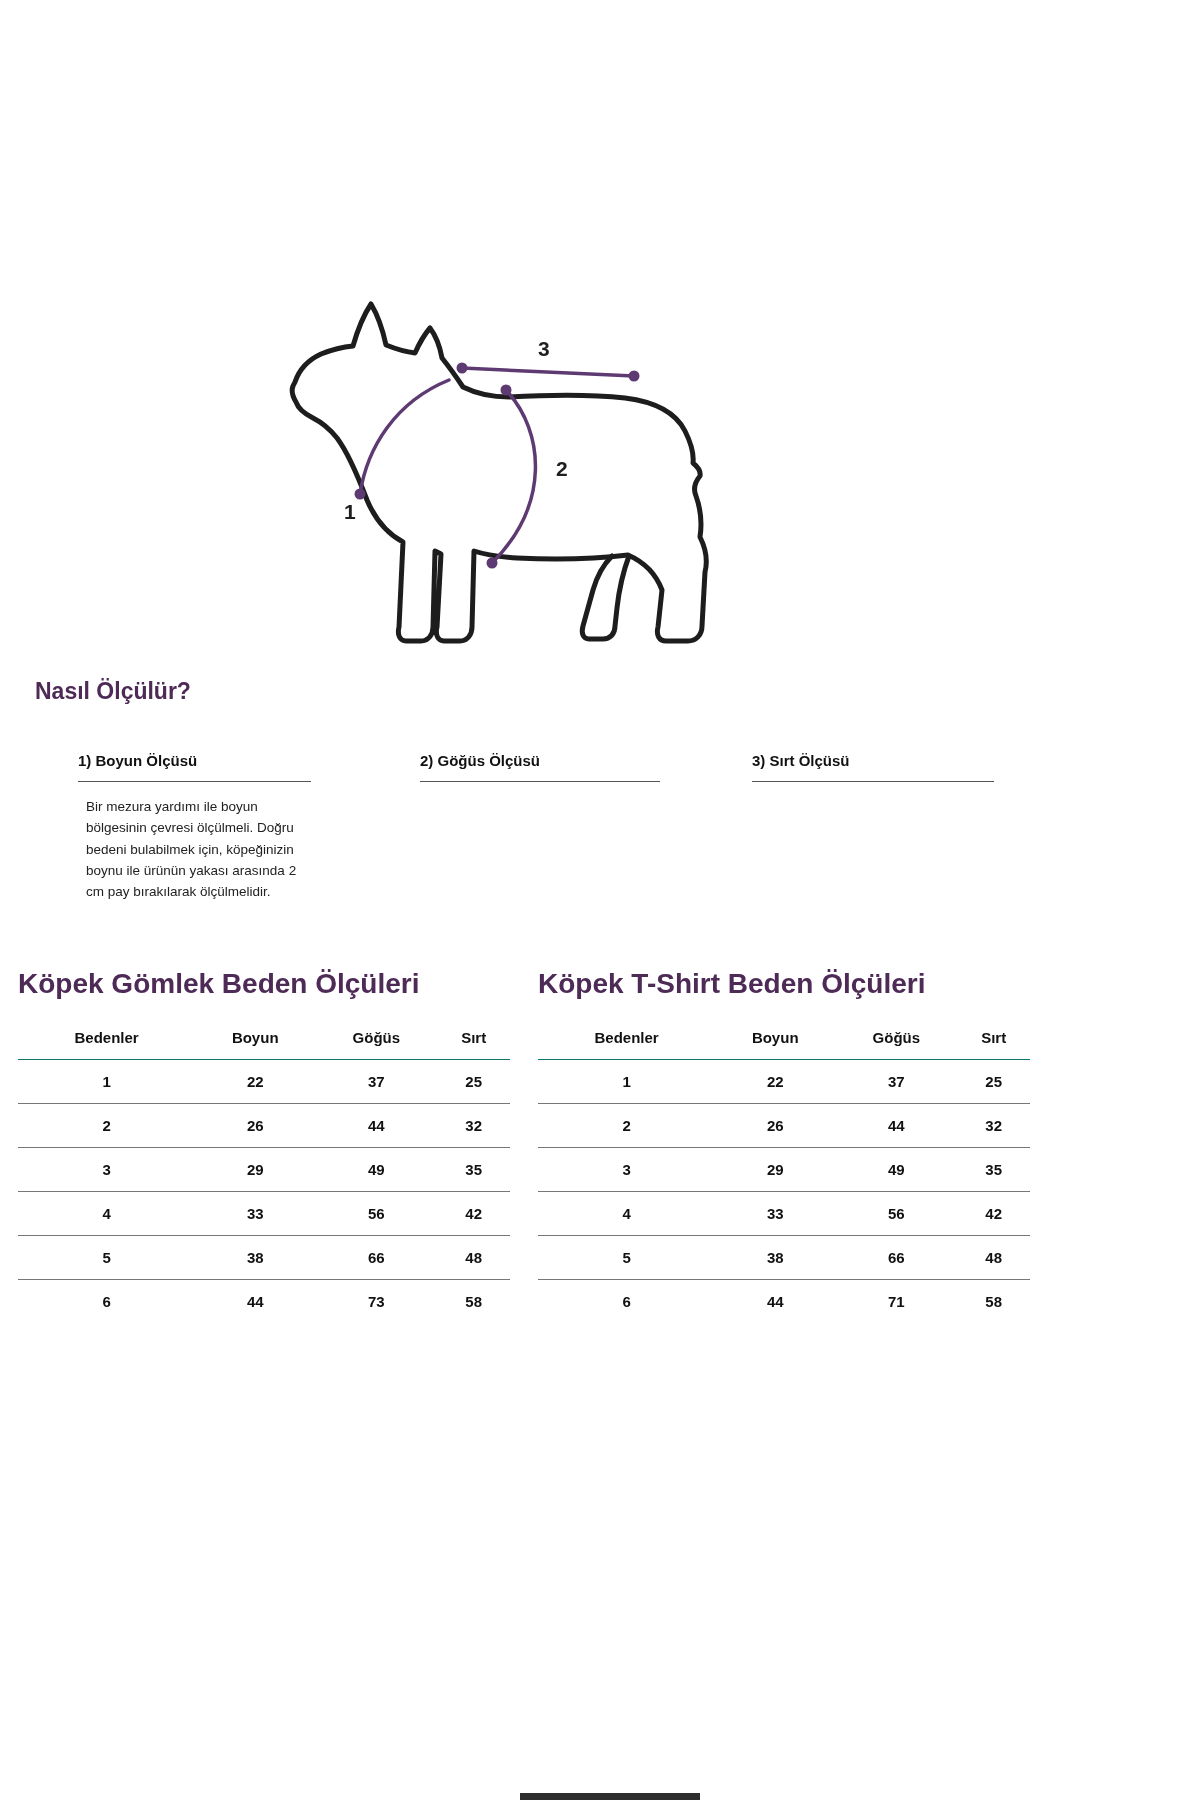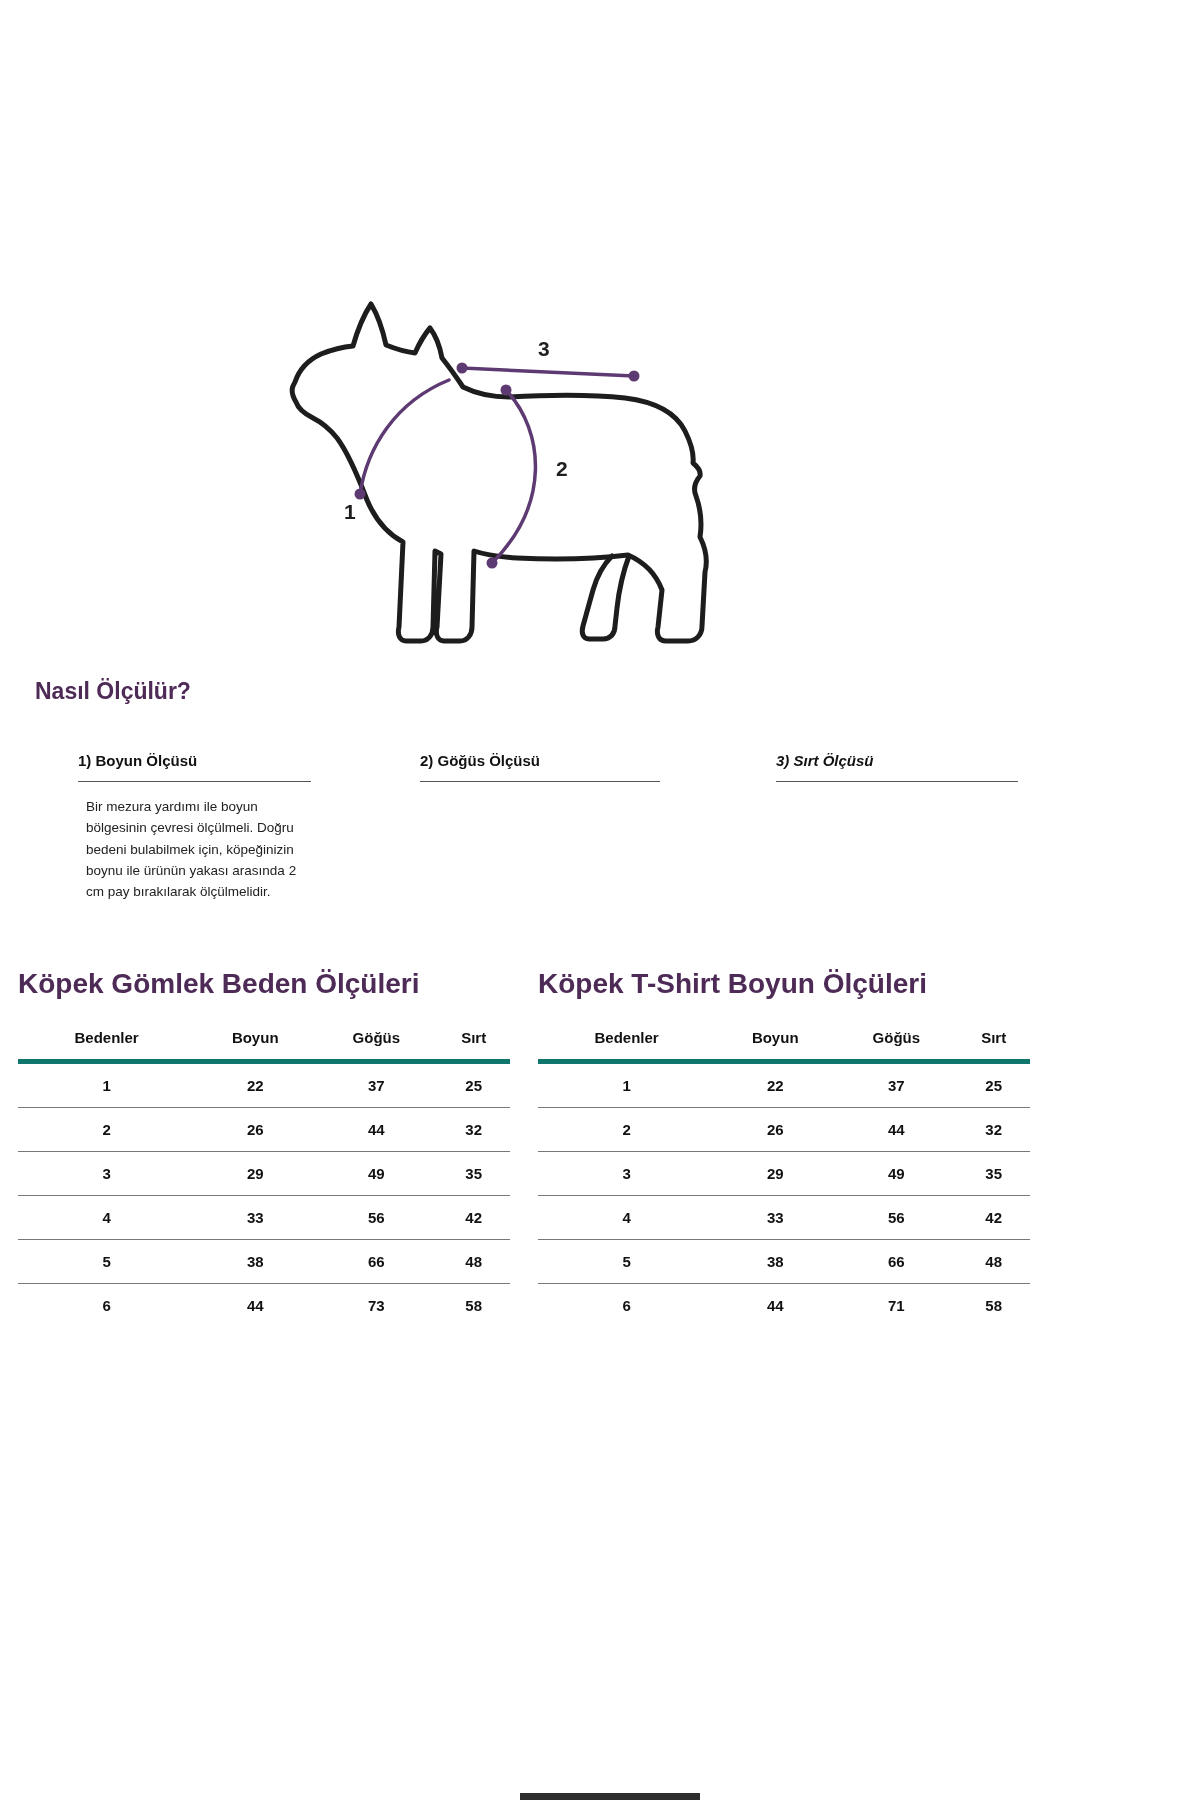--- a/index.html
+++ b/index.html
@@ -15,21 +15,21 @@
     position: absolute; left: 265px; top: 290px;
     width: 470px; height: 370px;
   }
   .howto-title {
     position: absolute; left: 35px; top: 678px;
     font-size: 23px; font-weight: bold; color: #4e2a57;
   }
   .howto-col { position: absolute; top: 752px; }
   .howto-col.c1 { left: 78px;  width: 233px; }
   .howto-col.c2 { left: 420px; width: 240px; }
-  .howto-col.c3 { left: 776px; width: 242px; font-style: italic; }
+  .howto-col.c3 { left: 752px; width: 242px; }
   .howto-col h3 {
     margin: 0 0 14px 0; padding: 0 0 12px 0;
     font-size: 15px; font-weight: bold; color: #111;
     border-bottom: 1px solid #555;
   }
   .howto-col p {
     margin: 8px; font-size: 13.5px; line-height: 1.58; color: #222;
   }
   .table-title {
     position: absolute; top: 968px;
@@ -41,21 +41,21 @@
   .size-table-wrap.left  { left: 18px; }
   .size-table-wrap.right { left: 538px; }
   table.size-table {
     width: 100%; border-collapse: collapse;
     font-size: 15px; font-weight: bold; color: #111;
   }
   table.size-table th, table.size-table td {
     padding: 13px 4px; text-align: center;
   }
   table.size-table th:first-child, table.size-table td:first-child { width: 36%; }
-  table.size-table th { border-bottom: 5px solid #0f766e; }
+  table.size-table th { border-bottom: 1px solid #0f766e; }
   table.size-table tbody td { border-bottom: 1px solid #777; }
   table.size-table tbody tr:last-child td { border-bottom: none; }
   .cropped-bottom {
     position: absolute; left: 520px; top: 1793px;
     width: 180px; height: 7px; background: #2e2e2e;
   }
 </style>
 </head>
 <body>
 
@@ -142,21 +142,21 @@
   <p>Bir mezura yardımı ile boyun bölgesinin çevresi ölçülmeli. Doğru bedeni bulabilmek için, köpeğinizin boynu ile ürünün yakası arasında 2 cm pay bırakılarak ölçülmelidir.</p>
 </div>
 <div class="howto-col c2">
   <h3>2) Göğüs Ölçüsü</h3>
 </div>
 <div class="howto-col c3">
   <h3>3) Sırt Ölçüsü</h3>
 </div>
 
 <div class="table-title left">Köpek Gömlek Beden Ölçüleri</div>
-<div class="table-title right">Köpek T-Shirt Boyun Ölçüleri</div>
+<div class="table-title right">Köpek T-Shirt Beden Ölçüleri</div>
 
 <div class="size-table-wrap left">
   <table class="size-table">
     <thead>
       <tr>
         <th>Bedenler</th>
         <th>Boyun</th>
         <th>Göğüs</th>
         <th>Sırt</th>
       </tr>

